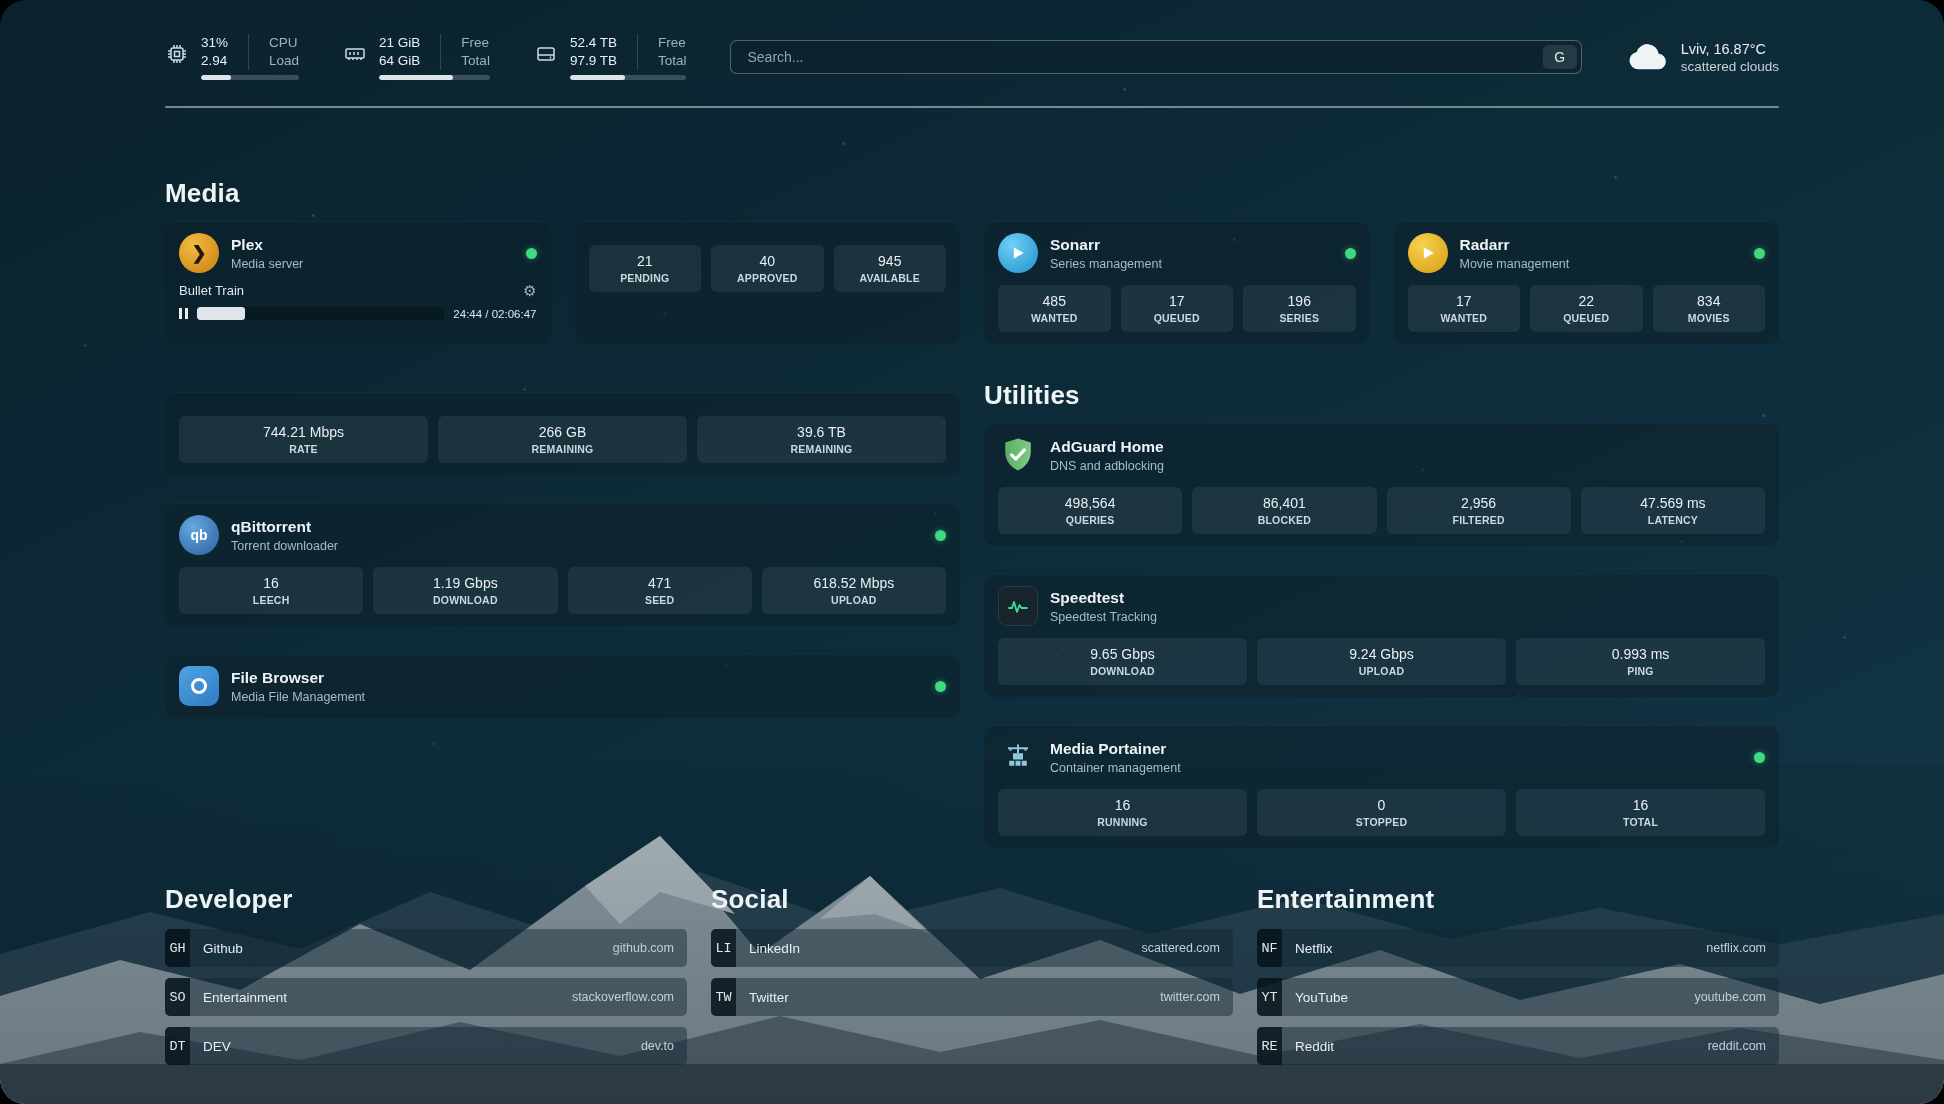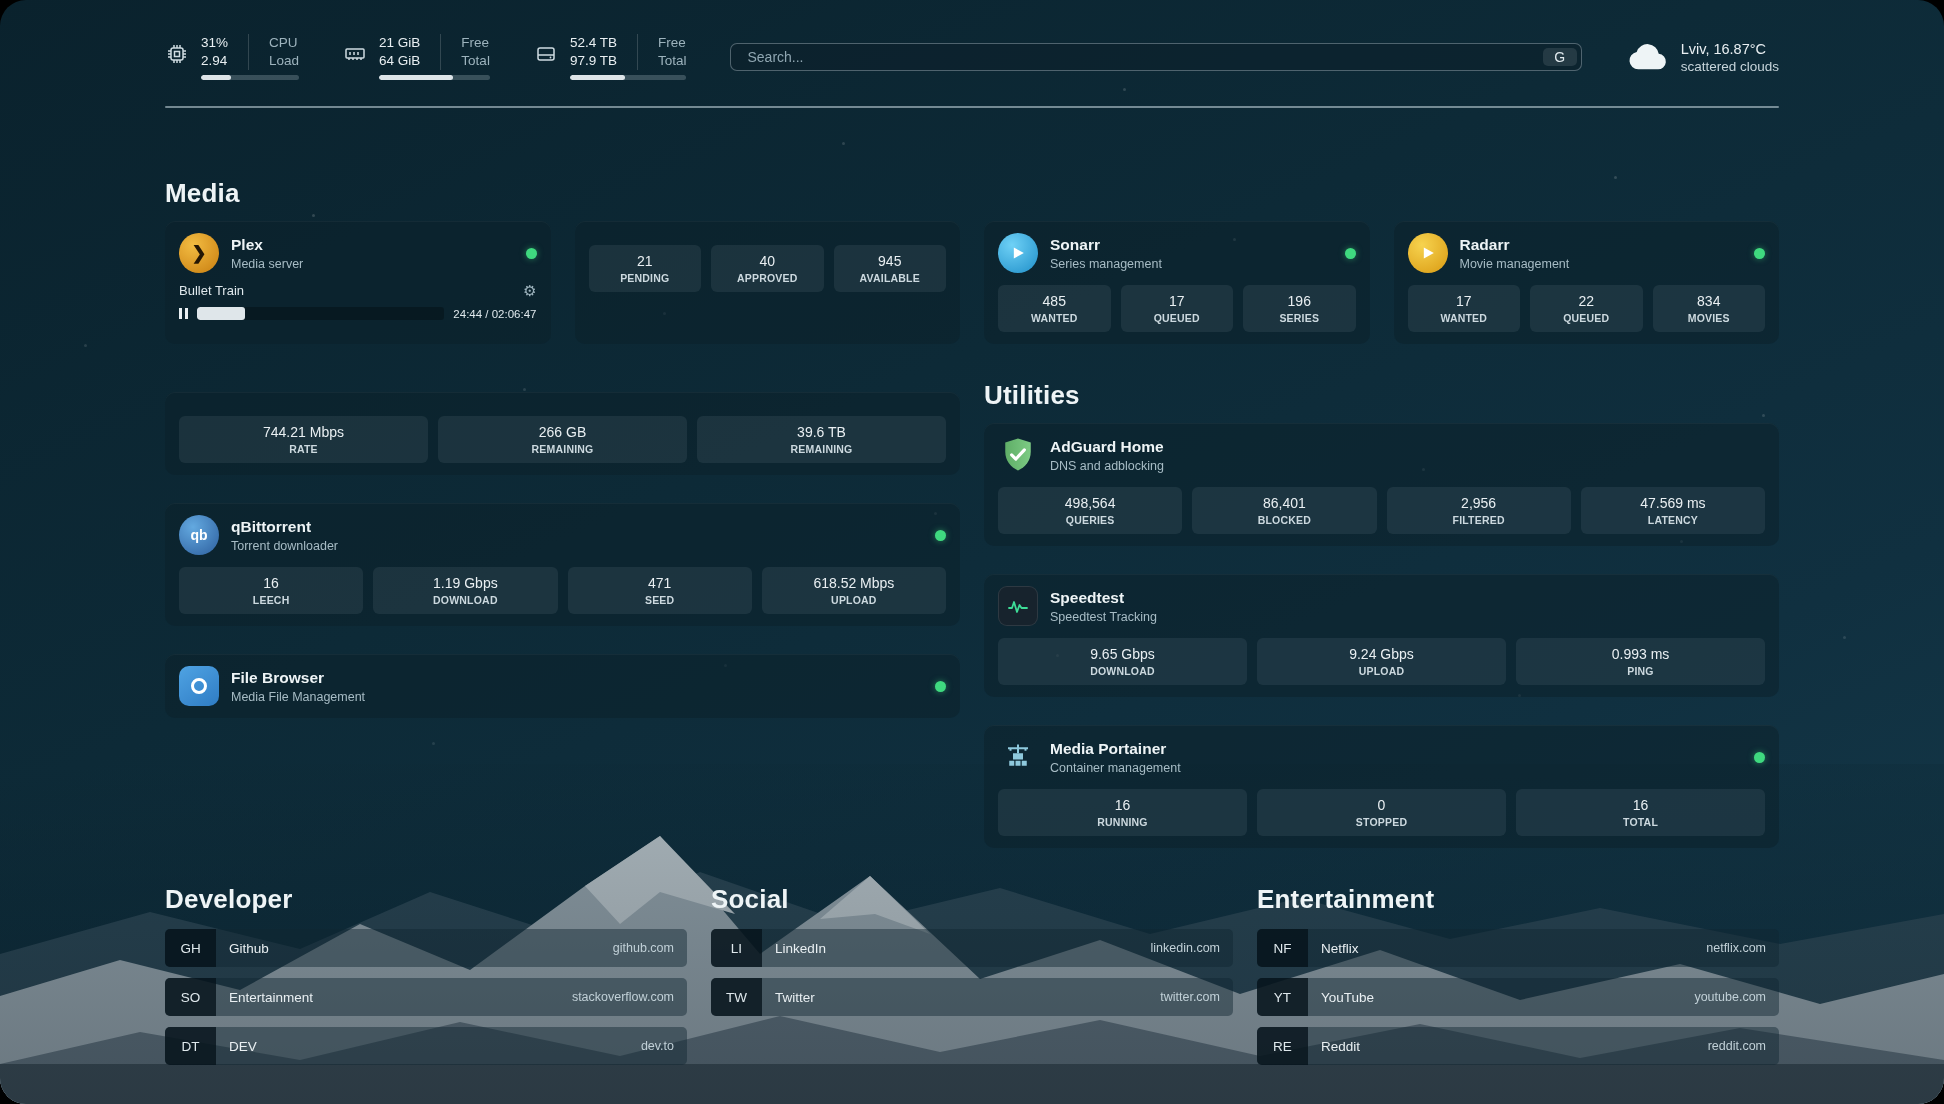--- a/index.html
+++ b/index.html
@@ -37,21 +37,21 @@
   .sysicon { margin-top:8px; flex-shrink:0; }
   .sysgrid { display:flex; gap:20px; }
   .syscol { display:flex; flex-direction:column; font-size:13.5px; line-height:18px; }
   .syscol.vals { color:#e9eff2; }
   .syscol.labels { color:#9db3bd; }
   .syssep { width:1px; background:rgba(255,255,255,.16); align-self:stretch; }
   .sysbar { height:5px; background:rgba(140,160,170,.35); border-radius:3px; margin-top:5px; overflow:hidden; }
   .sysfill { height:100%; background:#dde4e8; border-radius:3px; }
 
   .searchwrap { flex:1; position:relative; display:flex; }
-  .search { width:100%; height:28px; background:rgba(12,31,41,.55);
+  .search { width:100%; height:34px; background:rgba(12,31,41,.55);
     border:1px solid rgba(205,222,230,.35); border-radius:7px;
     padding:0 22px 0 16px; color:#e9eff2; font-size:14px; outline:none;
     font-family:"Liberation Sans", sans-serif; }
   .search::placeholder { color:#8fa6b1; }
   .gbtn { position:absolute; right:5px; top:5px; bottom:5px; width:34px;
     background:rgba(255,255,255,.10); border:none; border-radius:5px;
     color:#dfe8ec; font-size:14px; display:flex; align-items:center; justify-content:center;
     cursor:pointer; font-family:"Liberation Sans", sans-serif; }
   .weather { display:flex; align-items:center; gap:13px; }
   .weather .loc { font-size:14.5px; color:#e9eff2; }
@@ -104,22 +104,22 @@
   .fb-ring { width:16px; height:16px; border:3.5px solid #fff; border-radius:50%; }
   .icon-adguard { background:transparent; border-radius:0; }
   .icon-speedtest { border-radius:9px; background:#17232d; border:1px solid rgba(255,255,255,.10); }
   .icon-portainer { background:transparent; }
 
   
   .bm-section { display:grid; grid-template-columns:repeat(3,1fr); gap:24px; margin-top:36px; }
   .bm-list { display:flex; flex-direction:column; gap:11px; margin-top:14px; }
   .bm { display:flex; align-items:center; height:38px; background:rgba(15,37,48,.45);
     border-radius:5px; overflow:hidden; cursor:pointer; }
-  .bm-abbr { width:51px; height:100%; background:rgba(5,18,25,.78); color:#dfe8ec;
-    font-size:13.5px; display:flex; align-items:center; justify-content:center; flex-shrink:0; }
+  .bm-abbr { width:25px; height:100%; background:rgba(5,18,25,.78); color:#dfe8ec;
+    font-size:13.5px; display:flex; align-items:center; justify-content:center; flex-shrink:0;font-family:Liberation Mono, monospace; }
   .bm-name { margin-left:13px; font-size:13.5px; color:#e9eff2; }
   .bm-url { margin-left:auto; margin-right:13px; font-size:12.5px; color:#c1d0d7; }
 </style>
 </head>
 <body>
 
 <div class="page">
 
   <div class="mountains">
     <svg viewBox="0 0 1944 340" preserveAspectRatio="none" aria-hidden="true">
@@ -525,21 +525,21 @@
           </div>
         </div>
       </div>
 
       <div>
         <div class="stitle">Social</div>
         <div class="bm-list">
           <div class="bm">
             <span class="bm-abbr">LI</span>
             <span class="bm-name">LinkedIn</span>
-            <span class="bm-url">linkedin.com</span>
+            <span class="bm-url">scattered.com</span>
           </div>
           <div class="bm">
             <span class="bm-abbr">TW</span>
             <span class="bm-name">Twitter</span>
             <span class="bm-url">twitter.com</span>
           </div>
         </div>
       </div>
 
       <div>

